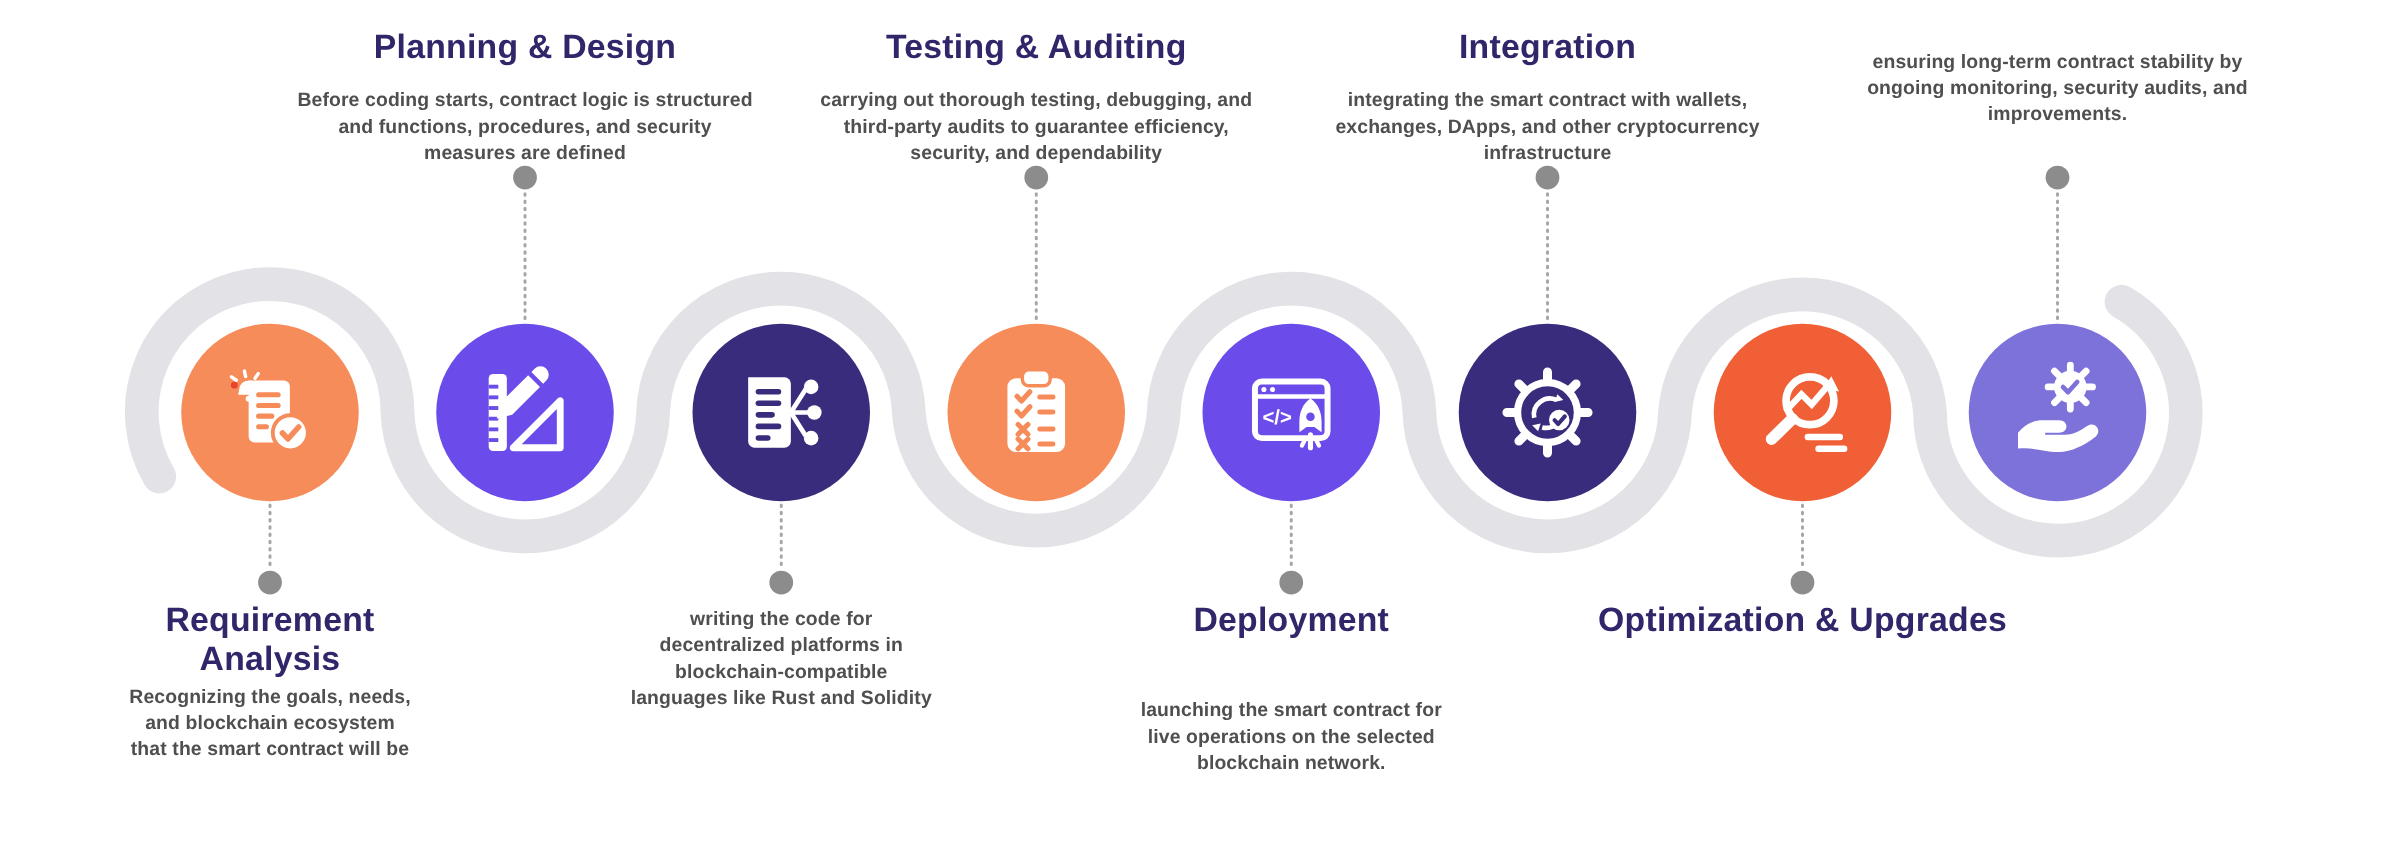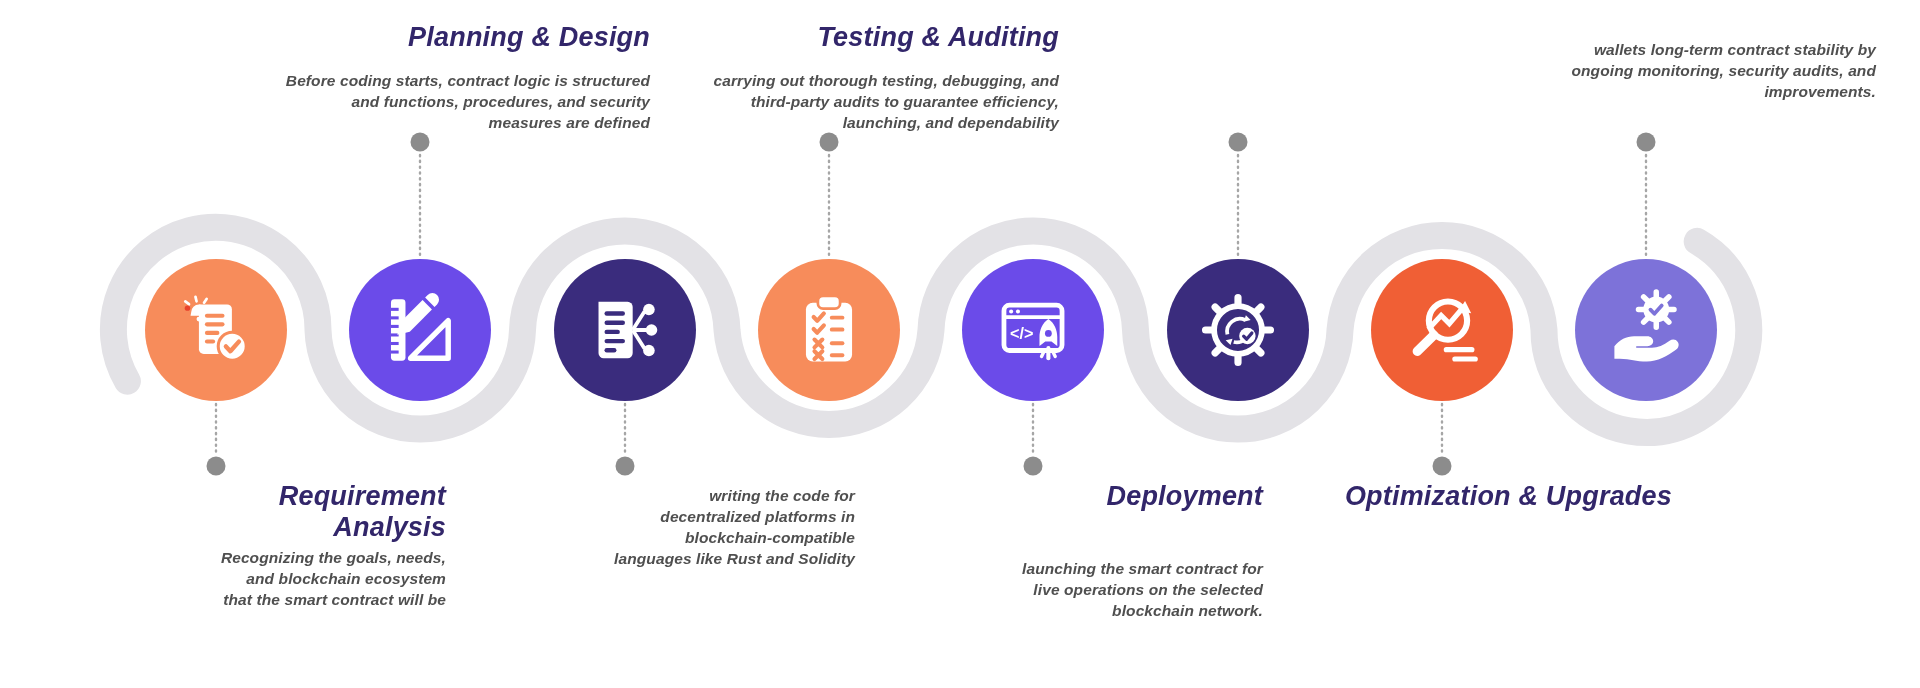--- a/index.html
+++ b/index.html
@@ -10,21 +10,21 @@
   }
   .ribbon{fill:none;stroke:var(--ribbon,#e3e2e6);stroke-width:27;stroke-linecap:round;}
   .conn-line{stroke:var(--line,#a6a6a6);stroke-width:2.4;stroke-dasharray:1.2 4.6;stroke-linecap:round;}
   .conn-dot{fill:var(--dot,#8c8c8c);}
   .overlay{position:absolute;left:0;top:0;}
   .circle{
     position:absolute;top:259px;width:142px;height:142px;border-radius:50%;
     background:var(--c);color:var(--c);
     display:flex;align-items:center;justify-content:center;z-index:3;
   }
-  .col{position:absolute;width:460px;text-align:right;z-index:4;font-style:italic;}
+  .col{position:absolute;width:460px;text-align:center;z-index:4;}
   .col.top{top:22px;}
   .col.bottom{top:481px;}
   .title{
     margin:0;font-size:27px;line-height:31px;font-weight:700;letter-spacing:.2px;
     color:var(--title,#32266a);white-space:pre-line;
   }
   .desc{
     margin:4px 0 0 0;font-size:15.5px;line-height:21px;font-weight:700;letter-spacing:.1px;
     color:var(--body,#4f4f4f);white-space:pre-line;
   }
@@ -214,34 +214,40 @@
     <p class="desc">writing the code for
 decentralized platforms in
 blockchain-compatible
 languages like Rust and Solidity</p>
   </div>
 
   <div class="col top" style="left:599px">
     <h2 class="title">Testing &amp; Auditing</h2>
     <p class="desc">carrying out thorough testing, debugging, and
 third-party audits to guarantee efficiency,
-launching, and dependability</p>
+security, and dependability</p>
   </div>
 
   <div class="col bottom gap" style="left:803px">
     <h2 class="title">Deployment</h2>
     <p class="desc">launching the smart contract for
 live operations on the selected
 blockchain network.</p>
   </div>
 
+  <div class="col top" style="left:1008px">
+    <h2 class="title">Integration</h2>
+    <p class="desc">integrating the smart contract with wallets,
+exchanges, DApps, and other cryptocurrency
+infrastructure</p>
+  </div>
 
   <div class="col bottom gap" style="left:1212px">
     <h2 class="title">Optimization &amp; Upgrades</h2>
   </div>
 
   <div class="col top" style="left:1416px">
-    <p class="desc">wallets long-term contract stability by
+    <p class="desc">ensuring long-term contract stability by
 ongoing monitoring, security audits, and
 improvements.</p>
   </div>
 
 </div>
 
 </body></html>

